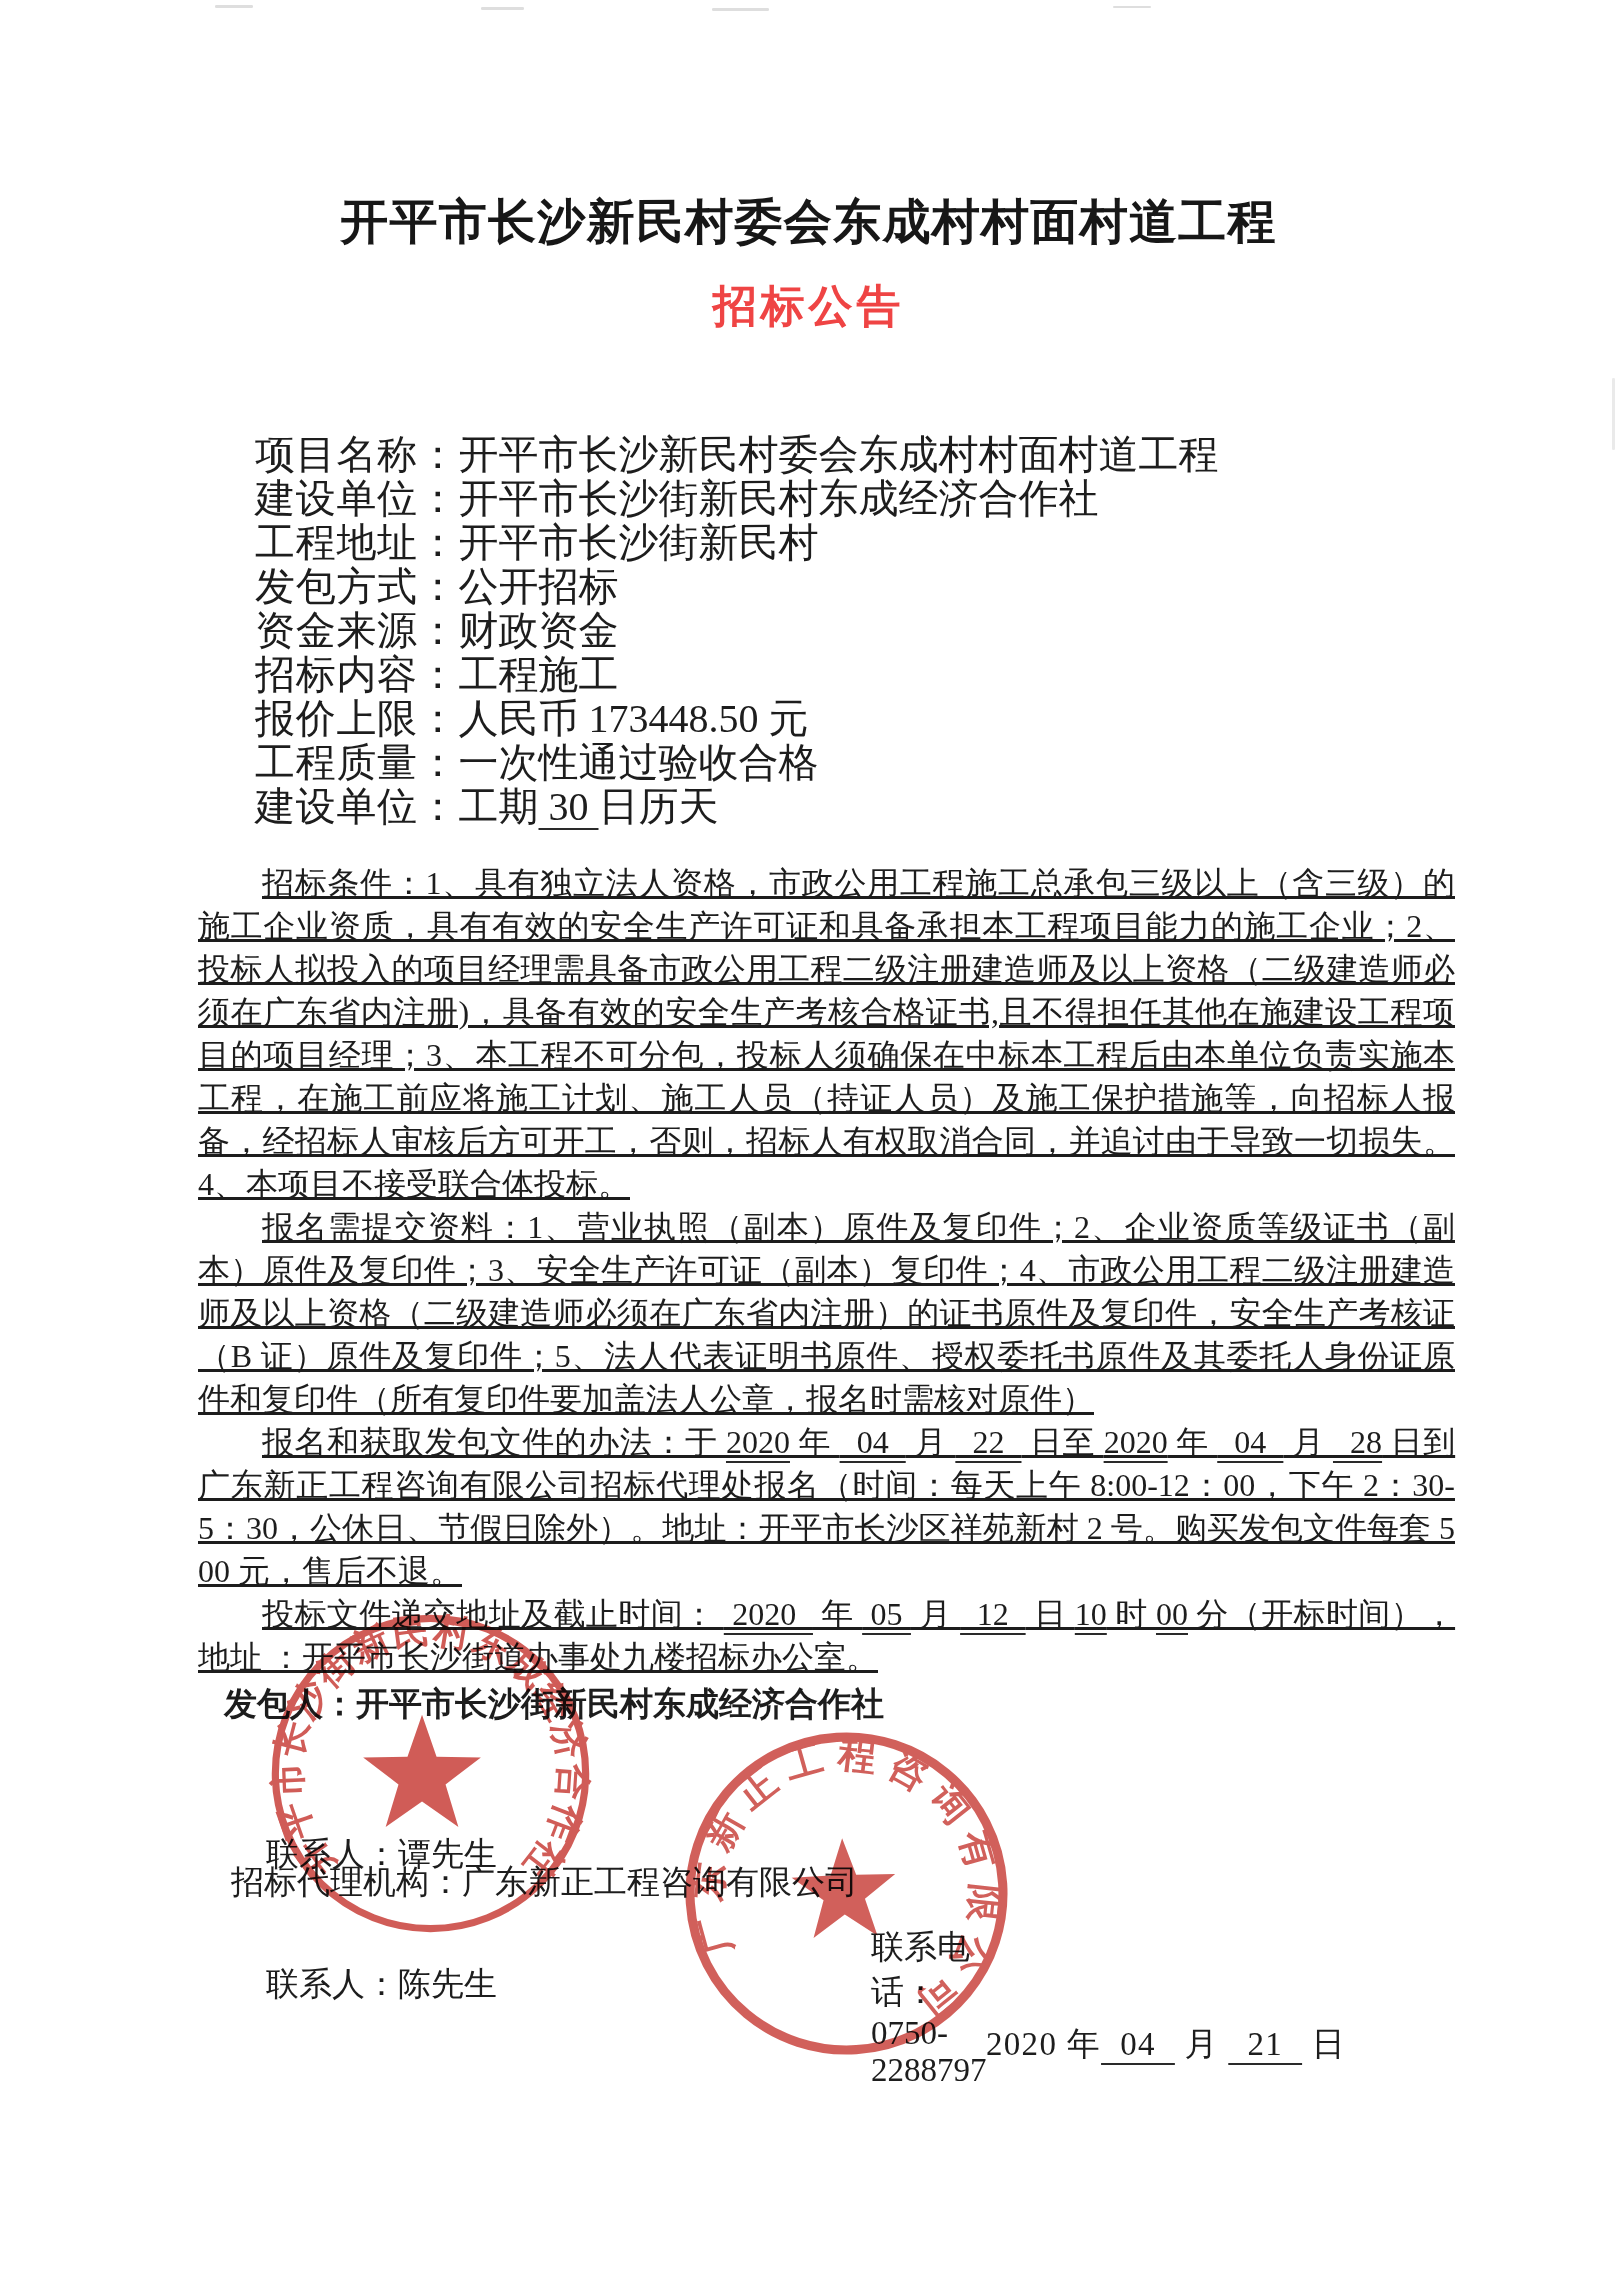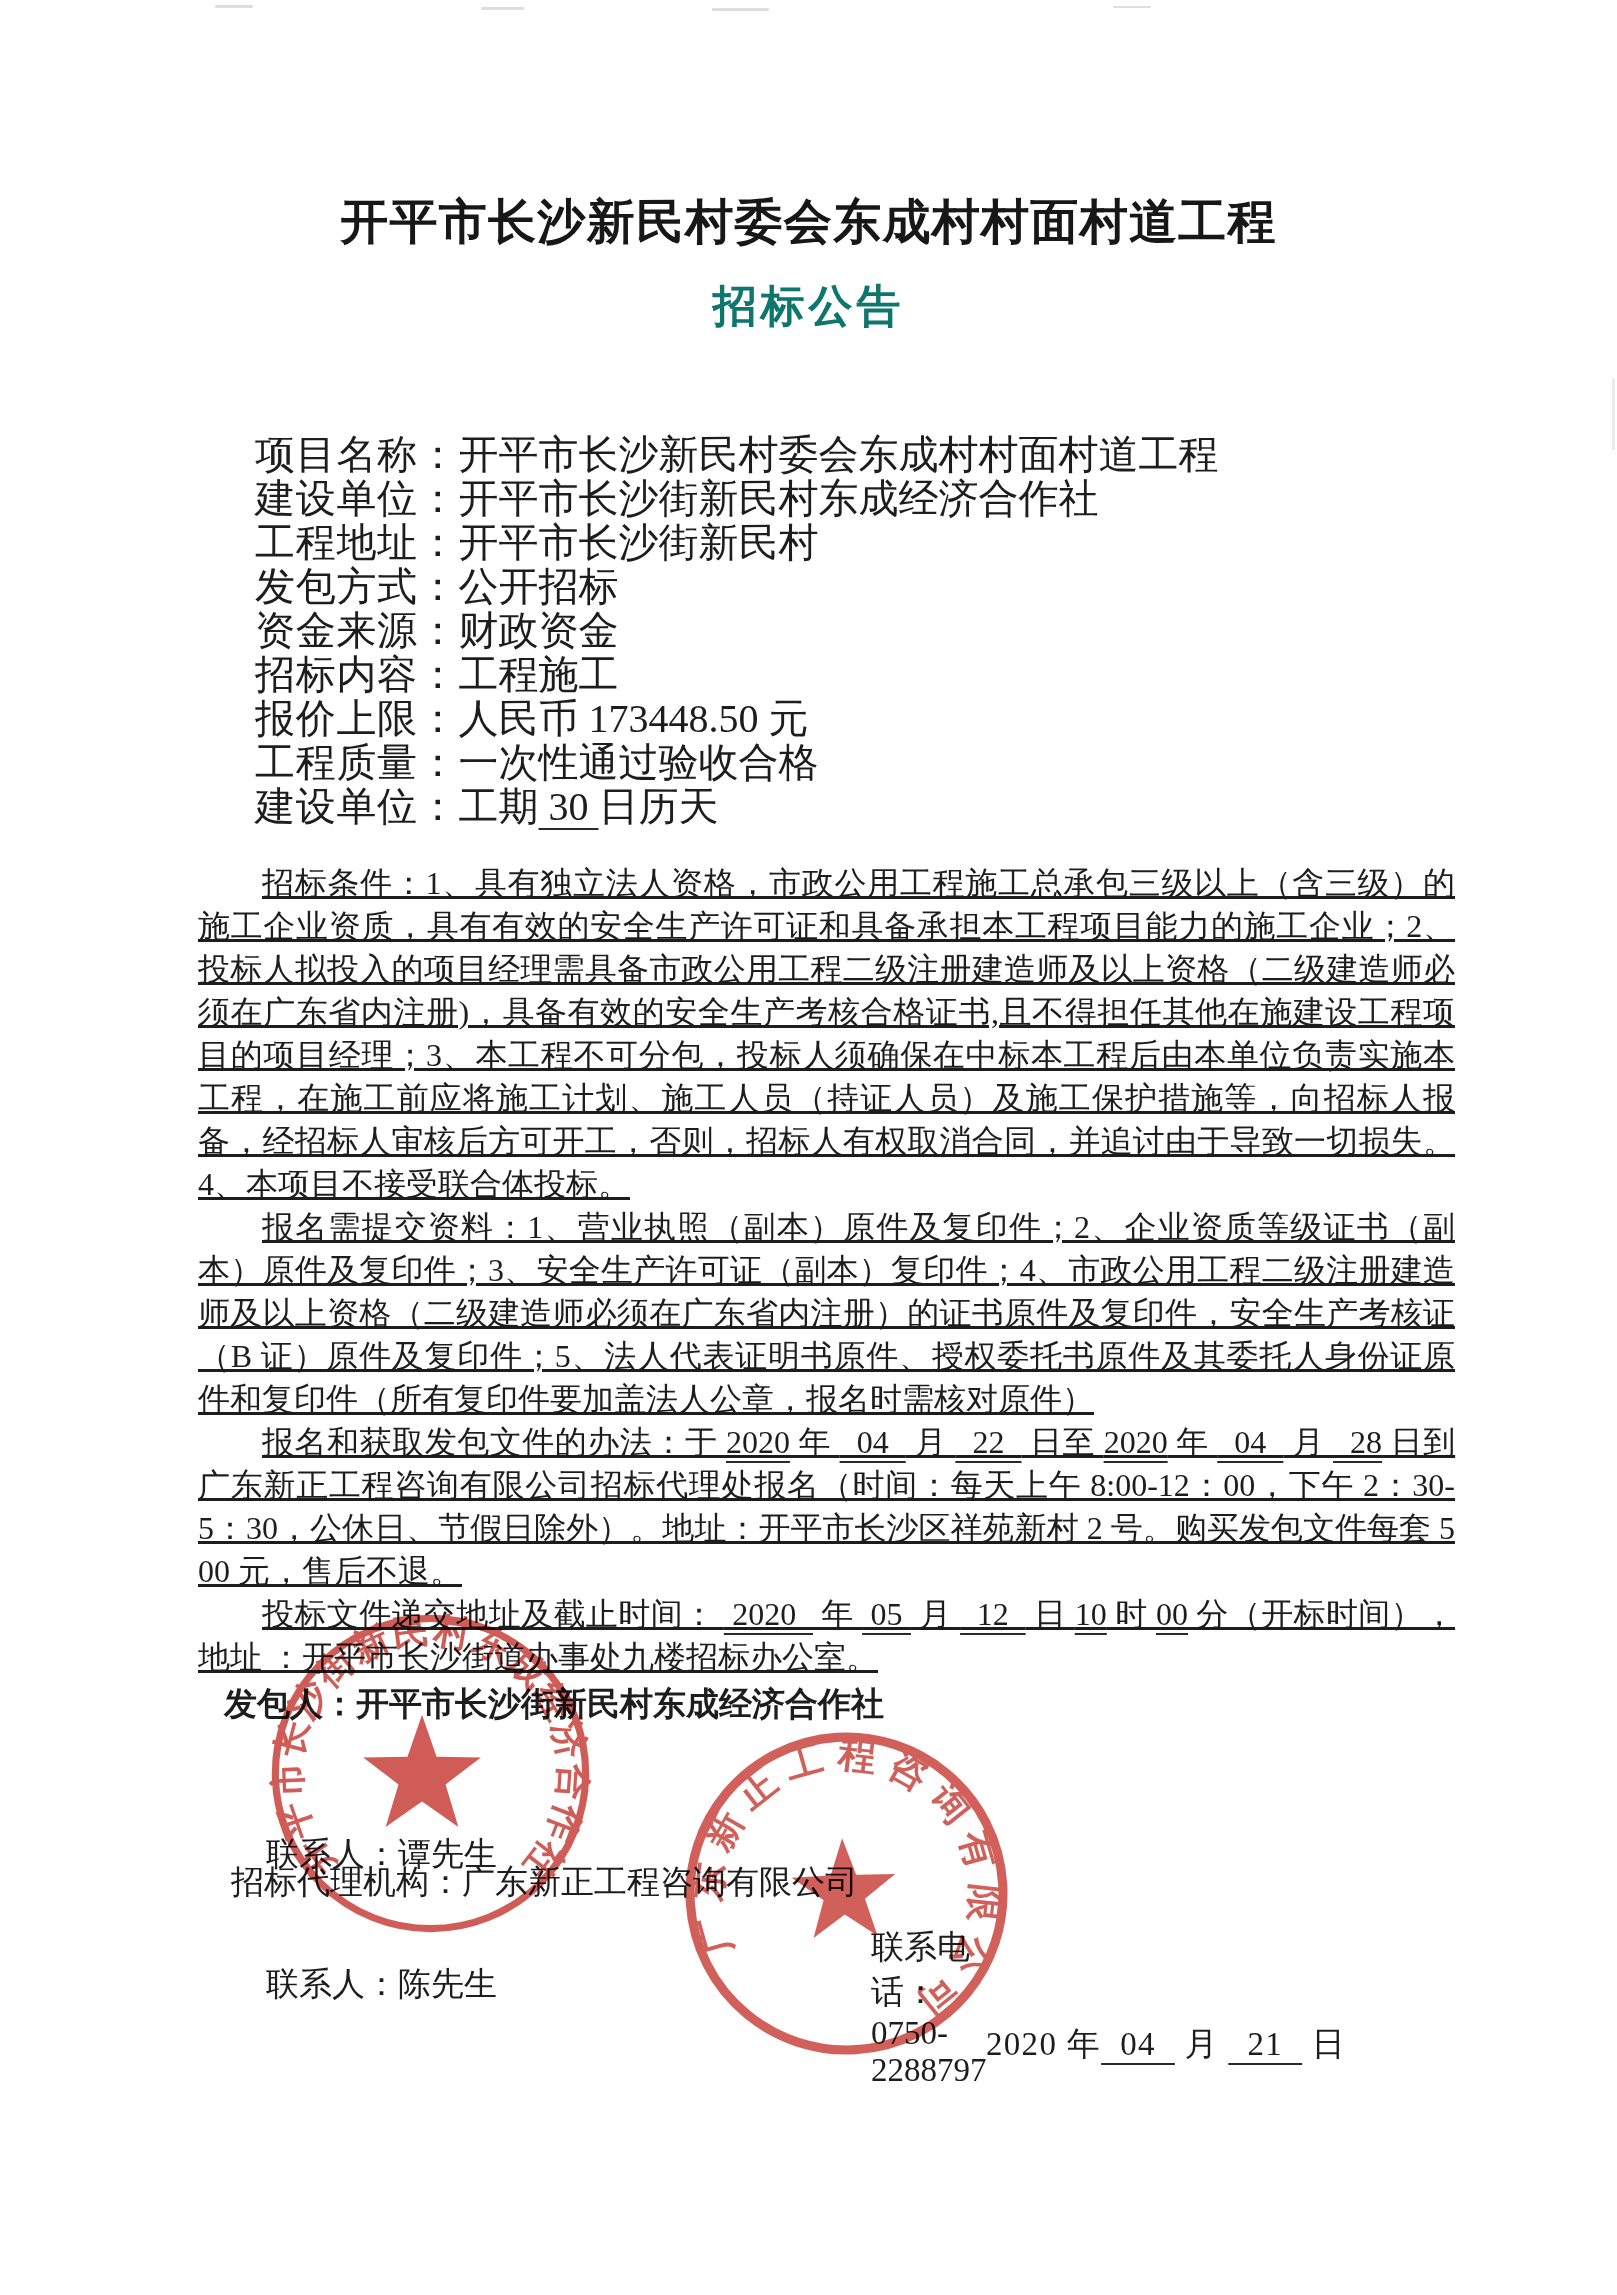--- a/index.html
+++ b/index.html
@@ -24,21 +24,21 @@
     text-align:center;margin:0;
     font-family:"Liberation Sans","DejaVu Sans",sans-serif;
     font-weight:700;font-size:48px;line-height:1.1;
     letter-spacing:1.3px;color:#171717;
   }
   .title2{
     position:absolute;left:0;top:282px;width:100%;
     text-align:center;margin:0;
     font-family:"Liberation Sans","DejaVu Sans",sans-serif;
     font-weight:700;font-size:44px;line-height:1.1;
-    letter-spacing:3.9px;color:#0f766e;
+    letter-spacing:3.9px;color:#ef4444;
   }
 
   .info{position:absolute;left:255px;top:433px;font-size:40px;line-height:44px;}
   .irow{white-space:pre-wrap;}
   .ilabel{letter-spacing:0.7px;}
 
   .paras{
     position:absolute;left:198px;top:862px;width:1257px;
     font-size:32px;line-height:43px;
     text-align:justify;

